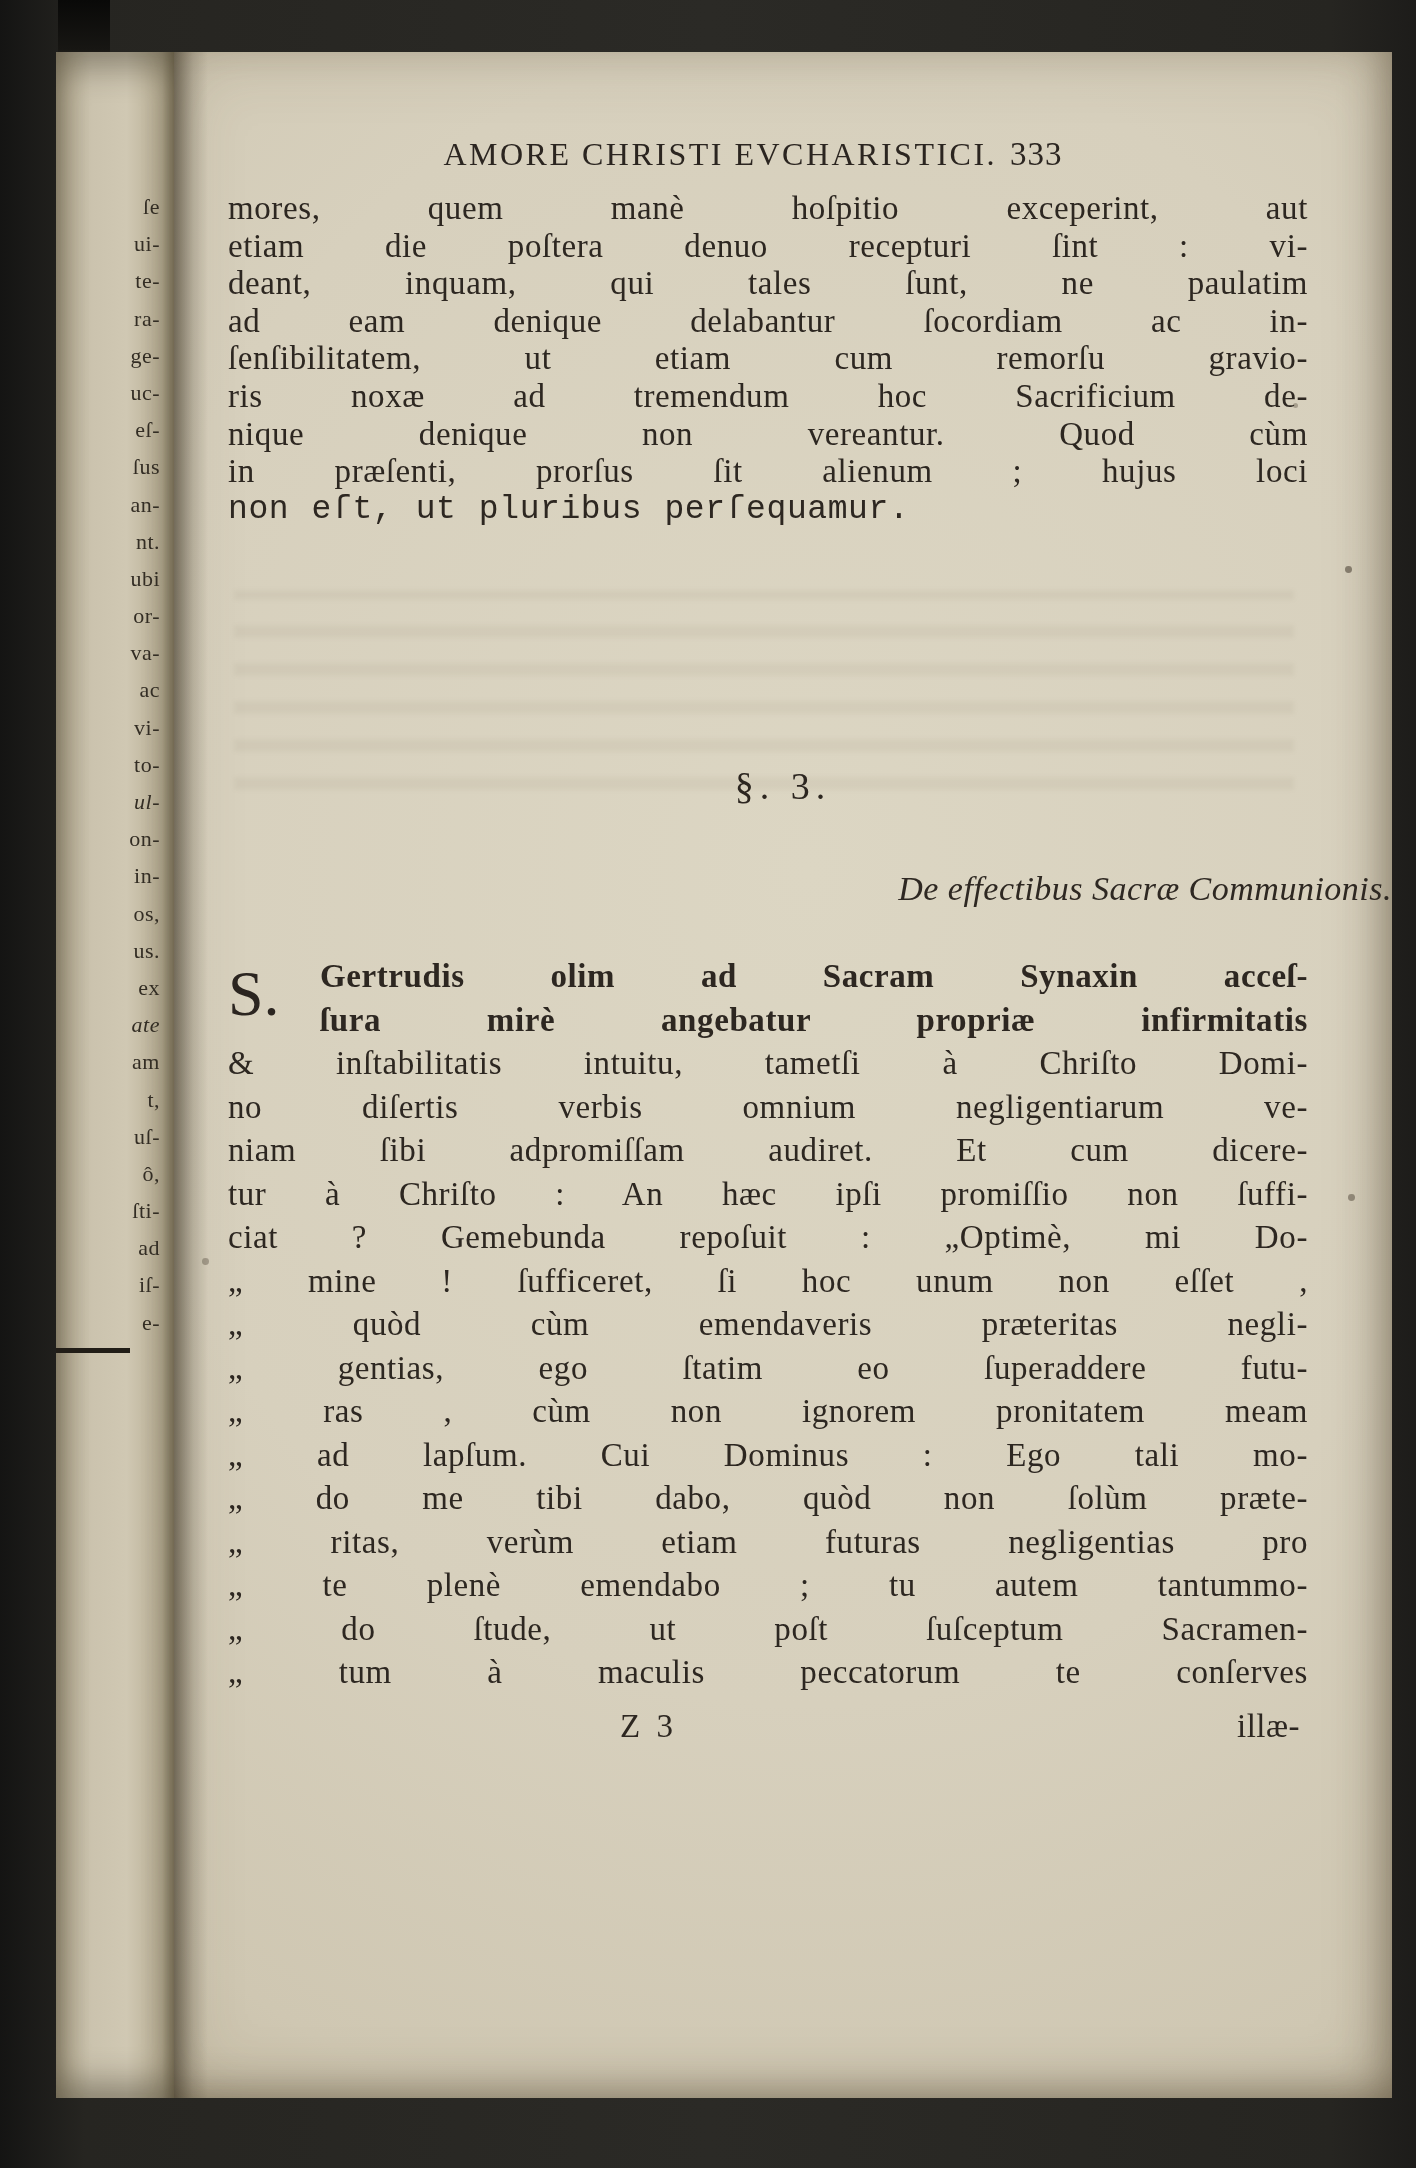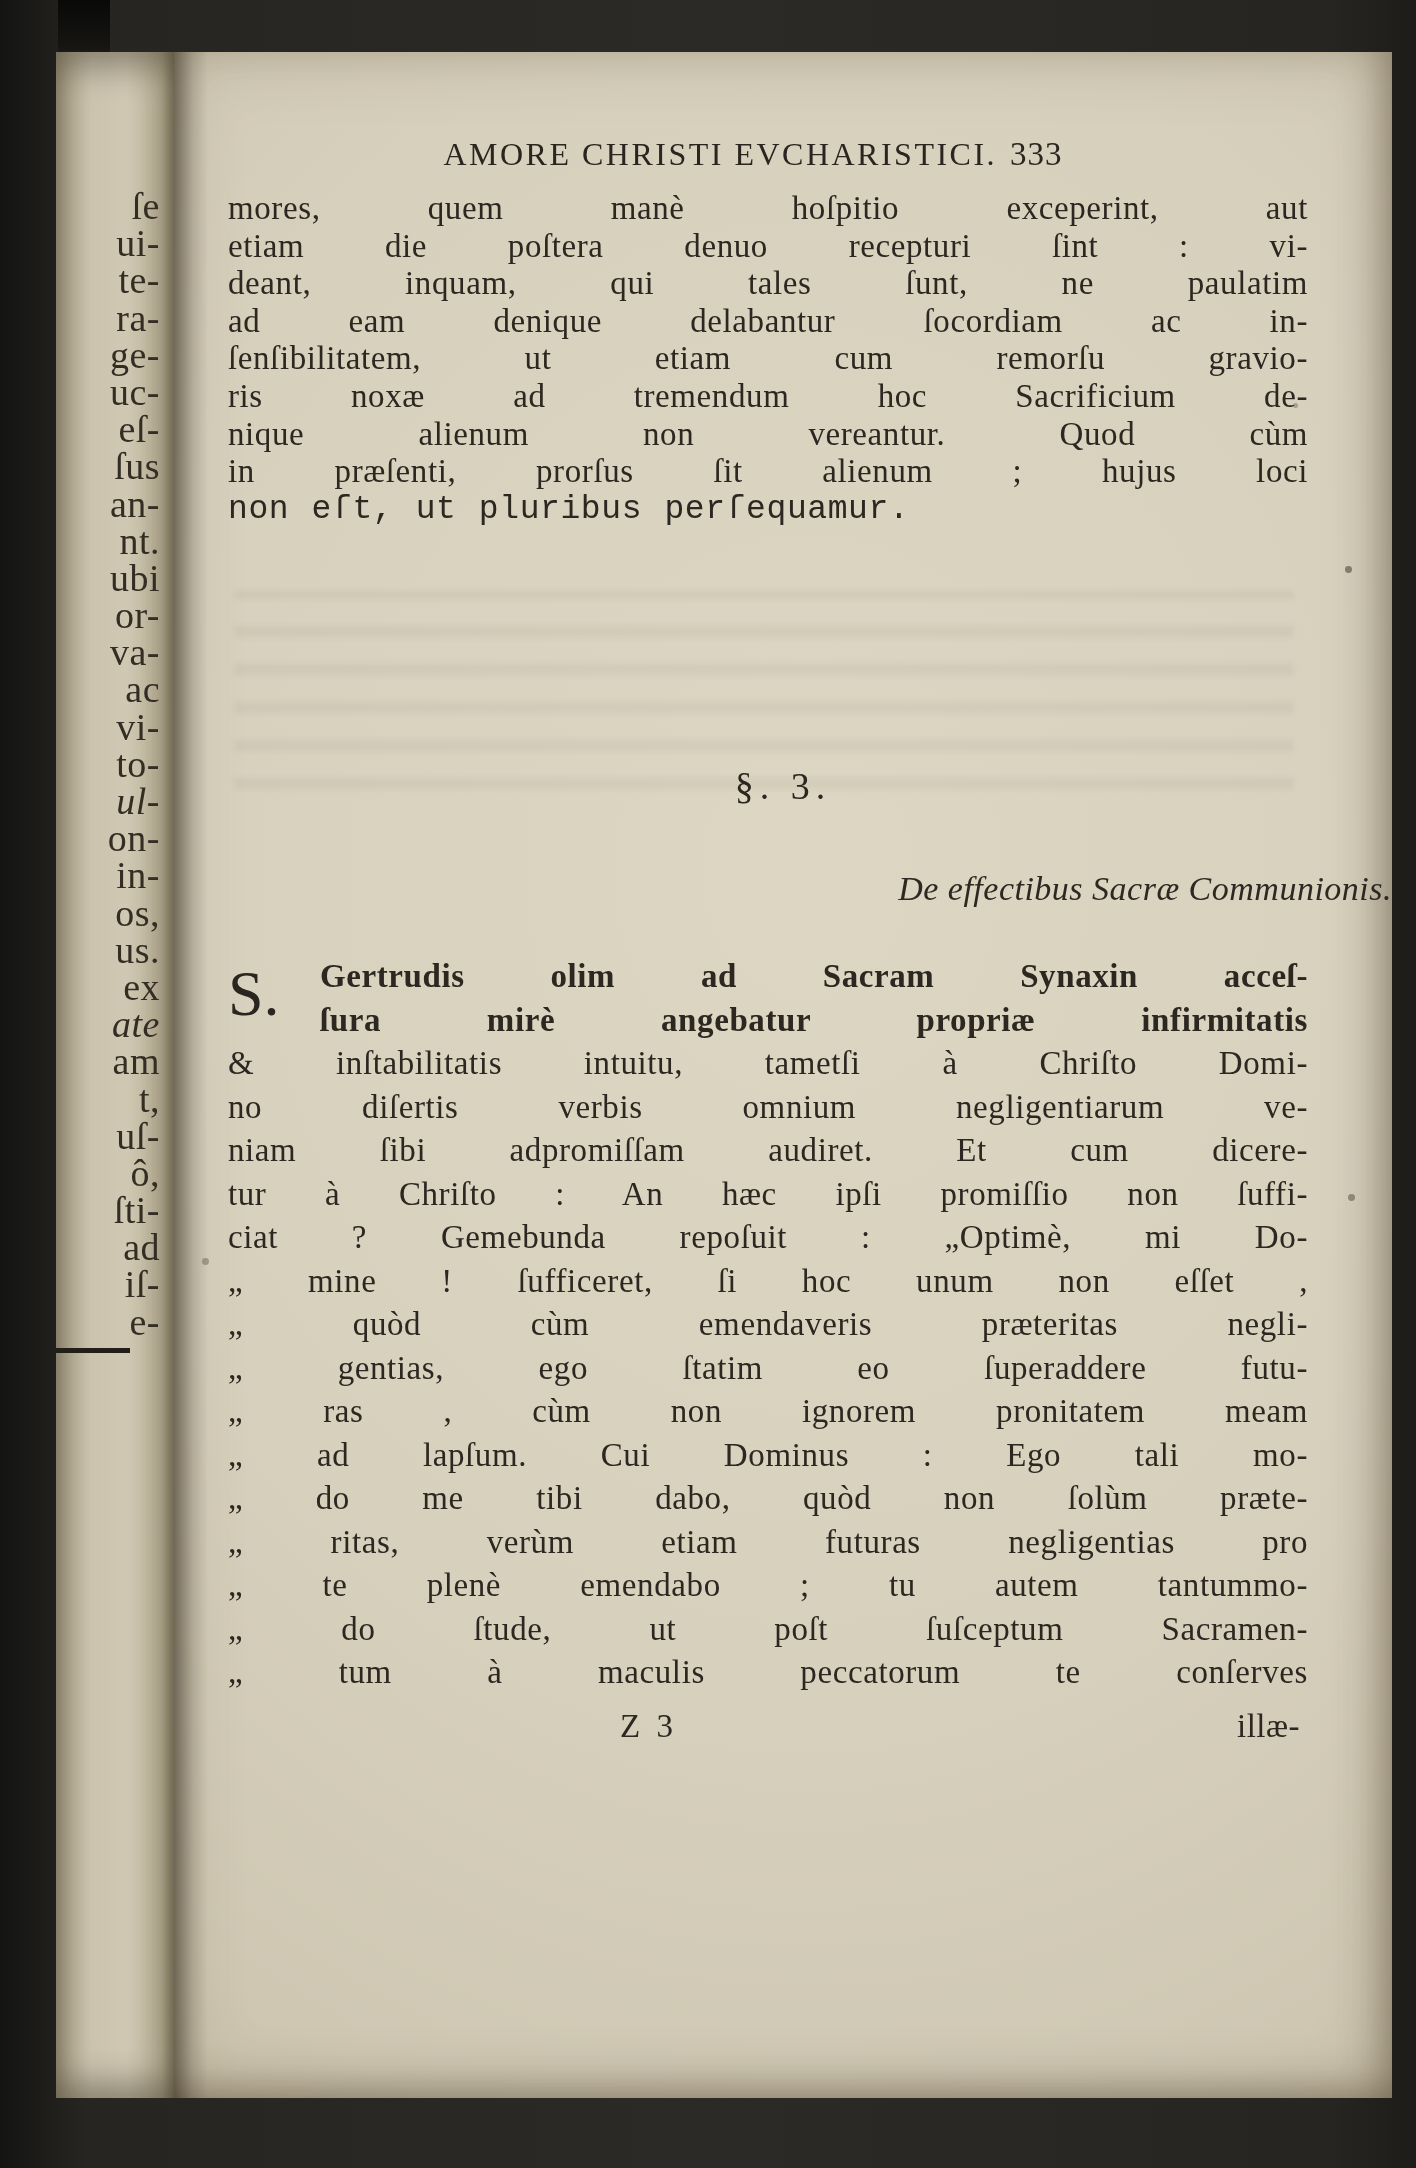--- a/index.html
+++ b/index.html
@@ -19,21 +19,21 @@
   }
   
   .facing-page{
     position:absolute;left:56px;top:52px;width:118px;height:2046px;
     background:linear-gradient(90deg,#b3a98f 0%,#cbc3ae 30%,#d0c8b3 60%,#b7ad93 90%,#978c70 100%);
     box-shadow:inset 0 18px 30px rgba(40,33,20,.35), inset 0 -18px 30px rgba(40,33,20,.35);
   }
   .fragments{
     position:absolute;top:136px;left:0;right:0;
     text-align:right;padding-right:14px;
-    font-size:38px;line-height:37.2px;color:#332d24;
+    font-size:22px;line-height:37.2px;color:#332d24;
     letter-spacing:.5px;
   }
   .frag{height:37.2px;overflow:visible;}
   .frag.it{font-style:italic;}
   .footnote-rule{
     position:absolute;left:0;top:1296px;width:74px;height:5px;background:#211d17;
   }
   
   .page{
     position:absolute;left:174px;top:52px;width:1218px;height:2046px;
@@ -145,21 +145,21 @@
       <span>AMORE CHRISTI EVCHARISTICI.</span><span class="pagenum">333</span>
     </div>
 
     <div class="textcol para1">
         <div class="line">mores, quem manè hoſpitio exceperint, aut</div>
         <div class="line">etiam die poſtera denuo recepturi ſint : vi-</div>
         <div class="line">deant, inquam, qui tales ſunt, ne paulatim</div>
         <div class="line">ad eam denique delabantur ſocordiam ac in-</div>
         <div class="line">ſenſibilitatem, ut etiam cum remorſu gravio-</div>
         <div class="line">ris noxæ ad tremendum hoc Sacrificium de-</div>
-        <div class="line">nique alienum non vereantur.  Quod cùm</div>
+        <div class="line">nique denique non vereantur.  Quod cùm</div>
         <div class="line">in præſenti, prorſus ſit alienum ; hujus loci</div>
         <div class="line short">non eſt, ut pluribus perſequamur.</div>
       </div>
 
     <div class="show-through"></div>
 
     <div class="section-mark">§. 3.</div>
 
     <div class="section-heading">De effectibus Sacræ Communionis.</div>
 

